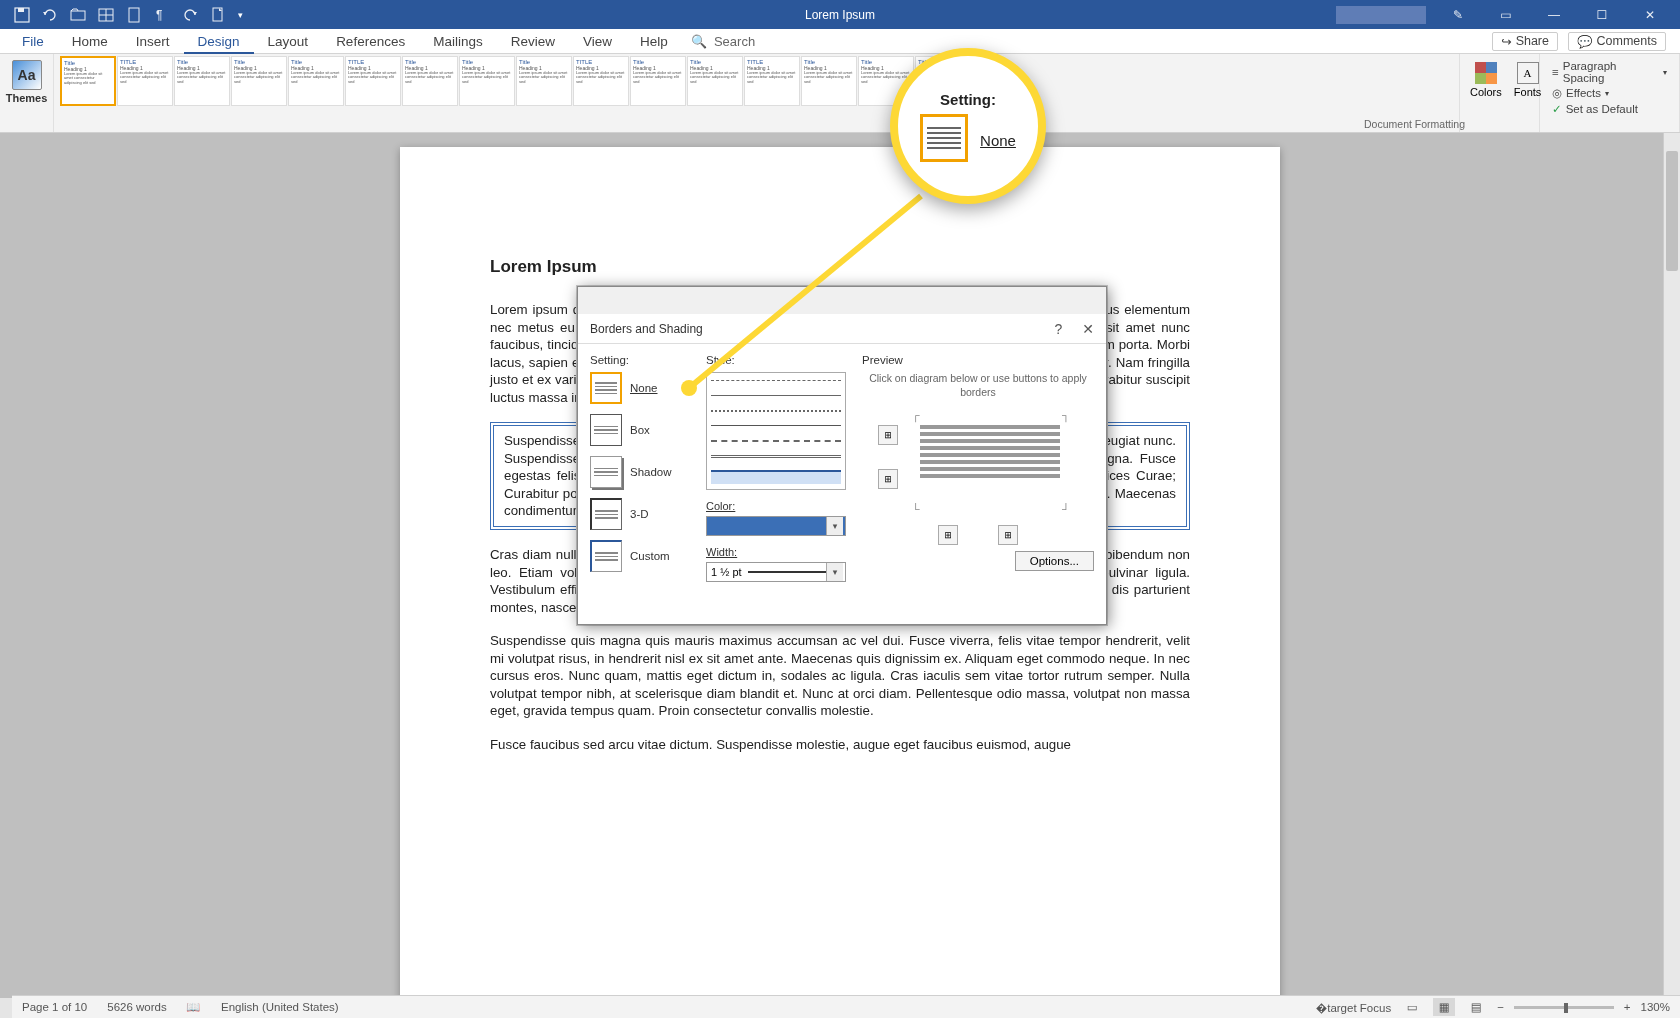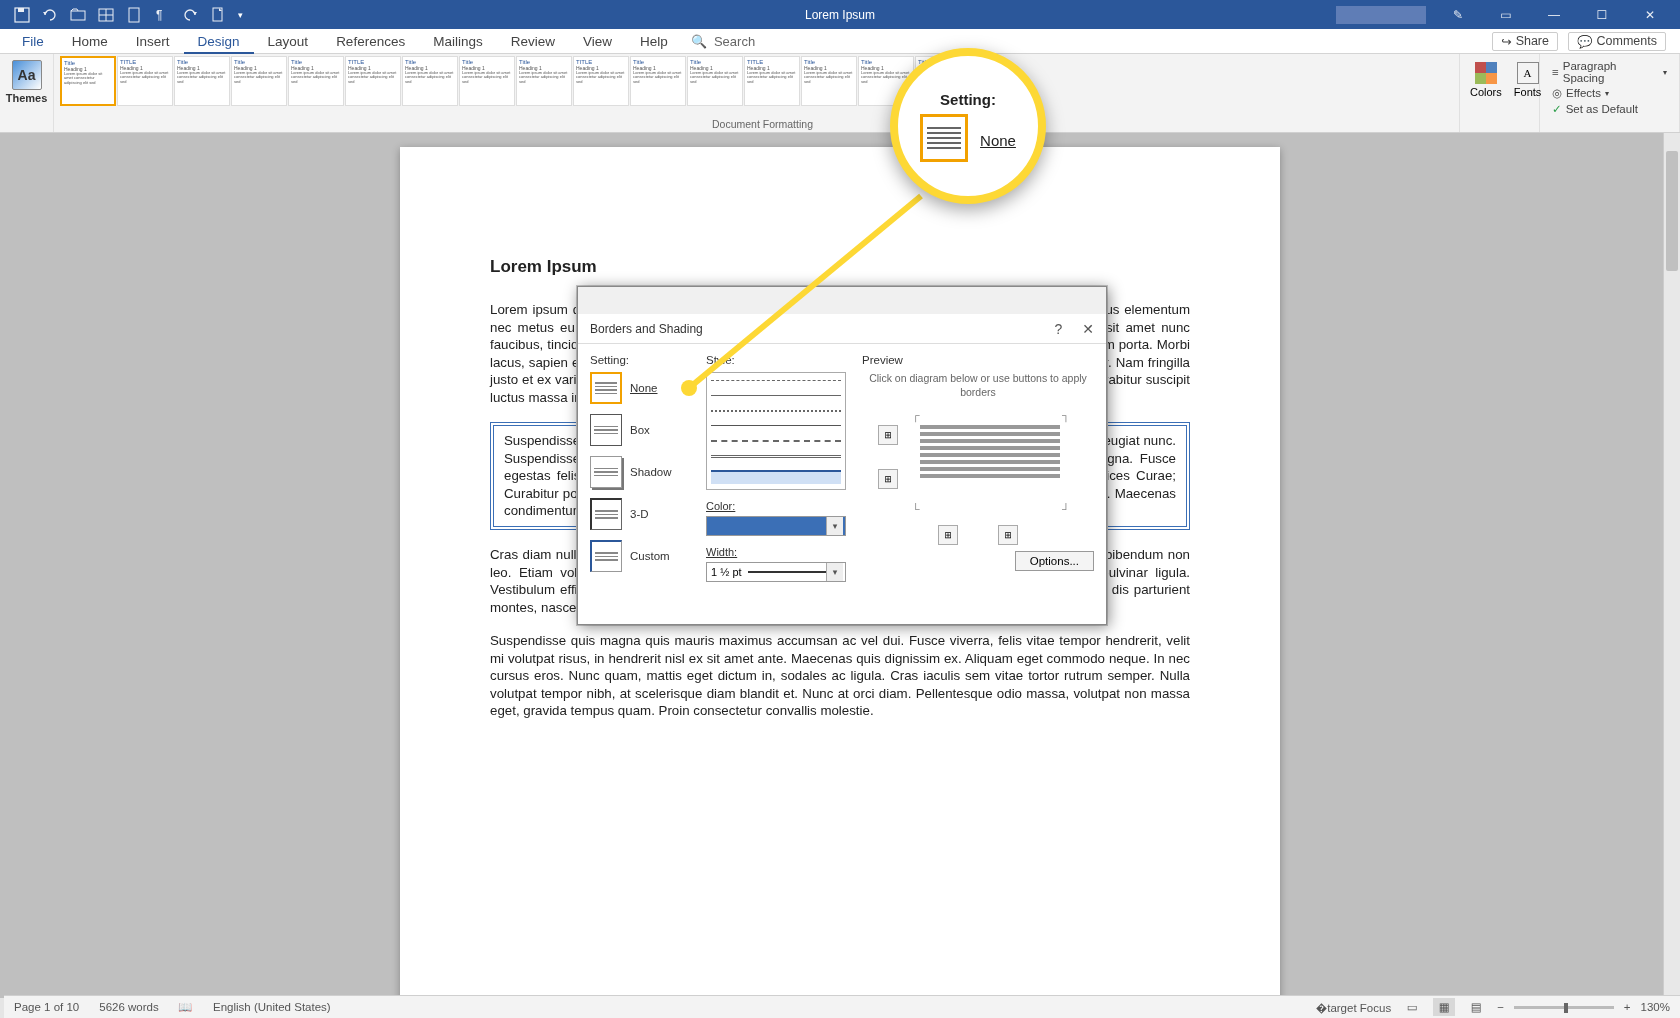--- a/index.html
+++ b/index.html
@@ -19,21 +19,21 @@
 .menuitem { padding: 0 14px; height: 25px; line-height: 25px; font-size: 13.5px; color: #444; cursor: pointer; }
 .menuitem.file { color: #2b579a; }
 .menuitem.active { color: #2b579a; border-bottom: 2px solid #2b579a; }
 .searchbox { display: flex; align-items: center; gap: 6px; margin-left: 10px; color: #666; font-size: 13px; }
 .sharebox { margin-left: auto; display: flex; gap: 10px; padding-right: 14px; }
 .sharebtn { font-size: 12.5px; border: 1px solid #ccc; padding: 1px 8px; border-radius: 2px; color: #444; display: flex; align-items: center; gap: 4px; }
 
 
 .ribbon { background: #f3f3f3; height: 79px; border-bottom: 1px solid #d0d0d0; display: flex; position: relative; }
 .ribbon-group { border-right: 1px solid #e0e0e0; padding: 2px 6px 0 6px; display: flex; flex-direction: column; align-items: center; position: relative; }
-.ribbon-group-label { position: absolute; bottom: 2px; font-size: 10.5px; color: #666; width: 100%; text-align: center; }
+.ribbon-group-label { position: absolute; bottom: 2px; font-size: 10.5px; color: #666; width: 100%; text-align: right; }
 .themes-btn { display: flex; flex-direction: column; align-items: center; gap: 2px; padding: 4px 6px; }
 .themes-btn .icon { width: 30px; height: 30px; background: linear-gradient(135deg,#4a90d9,#fff); border: 1px solid #888; border-radius: 2px; display: flex; align-items: center; justify-content: center; font-size: 14px; font-weight: bold; color: #333; }
 .themes-btn .lbl { font-size: 11px; color: #333; font-weight: bold; }
 .style-gallery { display: flex; gap: 1px; height: 56px; }
 .style-thumb { width: 56px; height: 50px; background: #fff; border: 1px solid #ddd; font-size: 6px; padding: 2px; color: #555; overflow: hidden; }
 .style-thumb.selected { border: 2px solid #f2a100; }
 .style-thumb .t { color: #2b579a; }
 .colors-btn, .fonts-btn { display: flex; flex-direction: column; align-items: center; font-size: 11px; gap: 2px; padding: 2px 4px; }
 .para-opts { display: flex; flex-direction: column; gap: 2px; font-size: 11.5px; color: #444; padding: 4px 6px; }
 .para-opts > div { display: flex; align-items: center; gap: 4px; }
@@ -92,21 +92,21 @@
 .callout-ring { position: absolute; top: 48px; left: 890px; width: 156px; height: 156px; border-radius: 50%; border: 8px solid #fdd835; background: #fff; z-index: 200; display: flex; flex-direction: column; align-items: center; justify-content: center; box-shadow: 0 6px 18px rgba(0,0,0,.35); }
 .callout-ring .big-lbl { font-size: 15px; color: #222; font-weight: 600; margin-bottom: 6px; }
 .callout-ring .big-thumb { width: 48px; height: 48px; border: 3px solid #f2a100; background: #fff; display: flex; flex-direction: column; justify-content: center; gap: 3px; padding: 4px; }
 .callout-ring .big-thumb .ln { height: 2px; background: #666; }
 .callout-ring .big-name { font-size: 15px; color: #222; margin-top: 6px; text-decoration: underline; }
 .callout-line { position: absolute; top: 188px; left: 681px; width: 250px; height: 210px; z-index: 150; pointer-events: none; }
 .callout-line line { stroke: #fdd835; stroke-width: 6; }
 .callout-dot { fill: #fdd835; }
 
 
-.statusbar { position: absolute; bottom: 0; left: 4px; right: 0; height: 23px; background: #f3f3f3; border-top: 1px solid #cfcfcf; display: flex; align-items: center; font-size: 11.5px; color: #555; padding: 0 10px; }
+.statusbar { position: absolute; bottom: 0; left: 12px; right: 0; height: 23px; background: #f3f3f3; border-top: 1px solid #cfcfcf; display: flex; align-items: center; font-size: 11.5px; color: #555; padding: 0 10px; }
 .statusbar .sp { margin-right: 20px; }
 .statusbar .right { margin-left: auto; display: flex; align-items: center; gap: 10px; }
 .zoom-slider { width: 100px; height: 3px; background: #bbb; position: relative; }
 .zoom-slider::after { content: ""; position: absolute; left: 50%; top: -3px; width: 4px; height: 10px; background: #666; }
 .view-btn { width: 22px; height: 18px; border: 1px solid transparent; display: flex; align-items: center; justify-content: center; }
 .view-btn.active { background: #d8d8d8; }
 
 .scrollbar-v { position: absolute; top: 133px; right: 0; bottom: 23px; width: 17px; background: #e8e8e8; border-left: 1px solid #ccc; }
 .scrollbar-thumb { position: absolute; top: 18px; left: 2px; right: 2px; height: 120px; background: #c0c0c0; border-radius: 2px; }
 </style>
@@ -315,20 +315,21 @@
 
 <div class="canvas">
   <div class="page">
     <h1>Lorem Ipsum</h1>
     <p>Lorem ipsum dolor sit amet, consectetur adipiscing elit. Sed sed nisl at tellus viverra bibendum. Vivamus elementum nec metus eu tincidunt. Cras tincidunt lacinia ex vitae malesuada. Proin luctus feugiat convallis. In sit amet nunc faucibus, tincidunt lacus a, hendrerit risus. Vivamus cursus enim a elit tristique, sit amet elementum quam porta. Morbi lacus, sapien ex feugiat augue, quis rutrum enim nisl sit amet arcu. Vestibulum in eros velit, lacinia tortor. Nam fringilla justo et ex varius rutrum. Sed auctor hendrerit metus, et velit suscipit, aliquet tristique elit tristique id. Curabitur suscipit luctus massa in vitae. Donec aliquet consectetur nunc, in mattis enim.</p>
     <div class="bordered">
       <p style="margin:0;">Suspendisse vel faucibus tellus. Pellentesque eros enim, bibendum eget est egestas, mollis eros ac, feugiat nunc. Suspendisse rutrum in metus placerat mattis. Duis erat ex, finibus vel luctus eget, lacinia et magna. Fusce egestas felis sed iaculis tempus eget. Vestibulum ante ipsum primis in faucibus orci luctus et ultrices Curae; Curabitur porttitor magna eget elit viverra ornare. Praesent aliquam elit risus tincidunt est tristique nec. Maecenas condimentum mi nec magna porttitor. Nulla facilisis rhoncus lacus, non porta.</p>
     </div>
     <p>Cras diam nulla, molestie sed felis vel, egestas tempus nunc. Nullam leo ante, ornare sed sodales ac, bibendum non leo. Etiam volutpat vehicula ligula, non tristique turpis blandit non. Nam quis pulvinar velit, nec pulvinar ligula. Vestibulum efficitur bibendum nibh, ut mattis sem varius nec. Orci varius natoque penatibus et magnis dis parturient montes, nascetur ridiculus mus. In tempus varius tincidunt.</p>
     <p>Suspendisse quis magna quis mauris maximus accumsan ac vel dui. Fusce viverra, felis vitae tempor hendrerit, velit mi volutpat risus, in hendrerit nisl ex sit amet ante. Maecenas quis dignissim ex. Aliquam eget commodo neque. In nec cursus eros. Nunc quam, mattis eget dictum in, sodales ac ligula. Cras iaculis sem vitae tortor rutrum semper. Nulla volutpat tempor nibh, at scelerisque diam blandit et. Nunc at orci diam. Pellentesque odio massa, volutpat non massa eget, gravida tempus quam. Proin consectetur convallis molestie.</p>
+    <p>Fusce faucibus sed arcu vitae dictum. Suspendisse molestie, augue eget faucibus euismod, augue</p>
   </div>
 </div>
 <div class="scrollbar-v">
     <div class="scrollbar-thumb"></div>
   </div>
 
 <div class="dialog">
   <div class="dlg-title">
     <span>Borders and Shading</span>
     <div class="dlg-title-btns">

